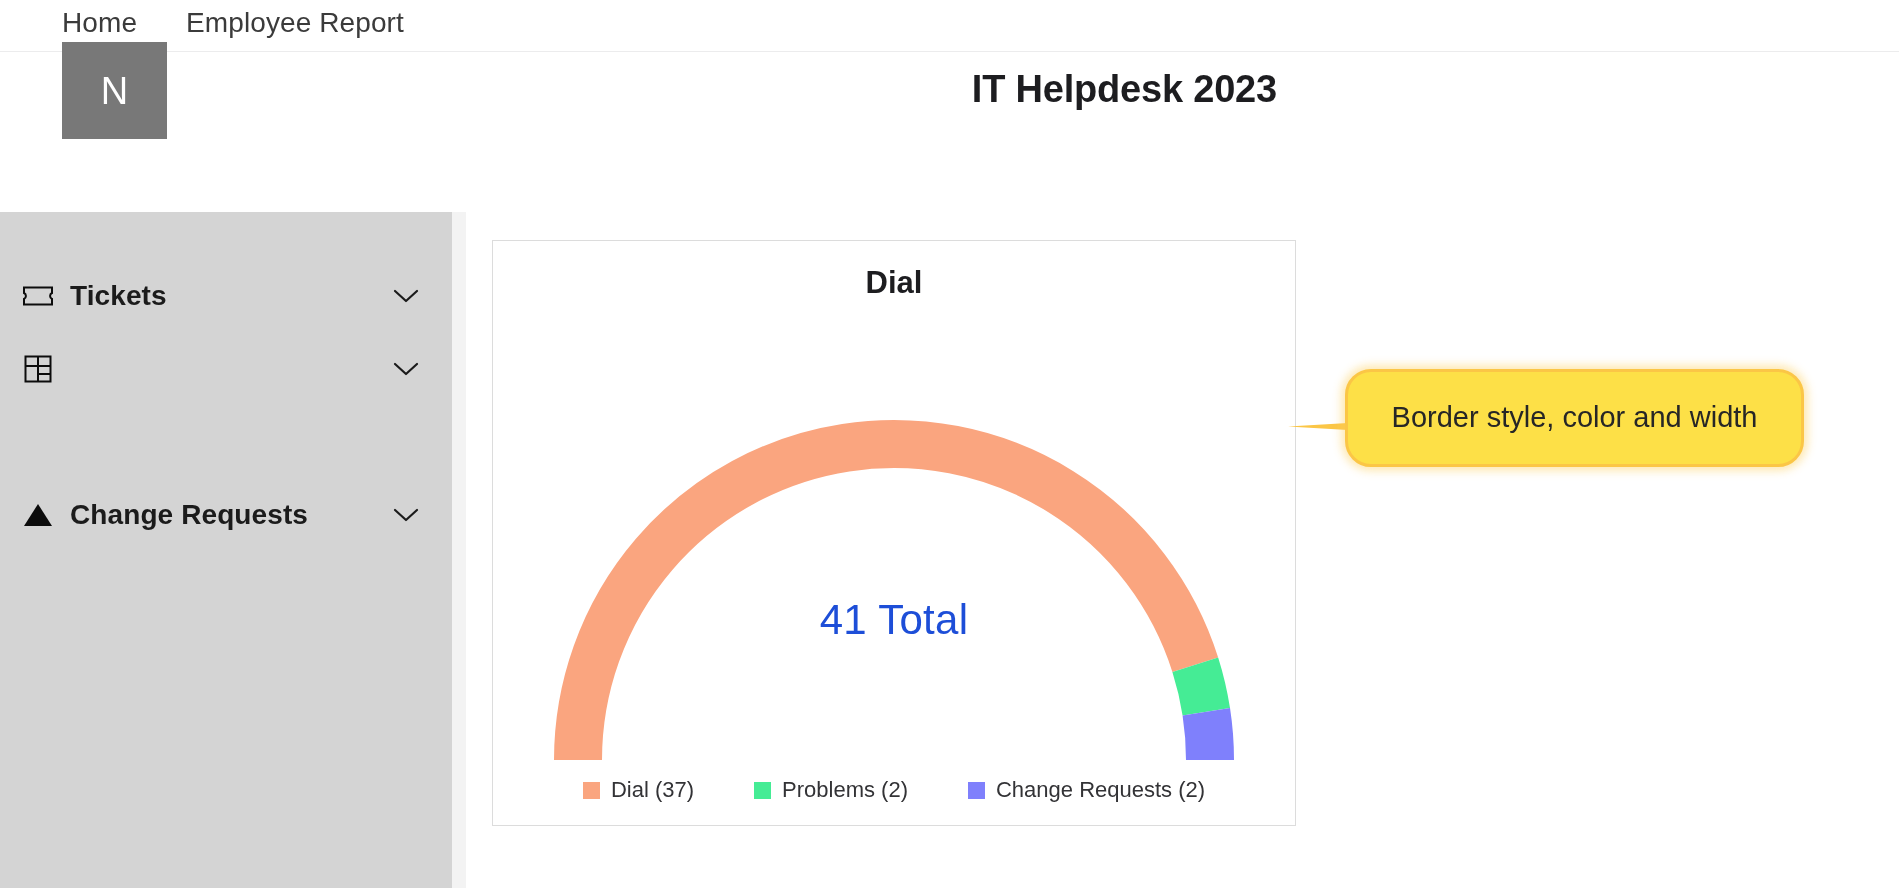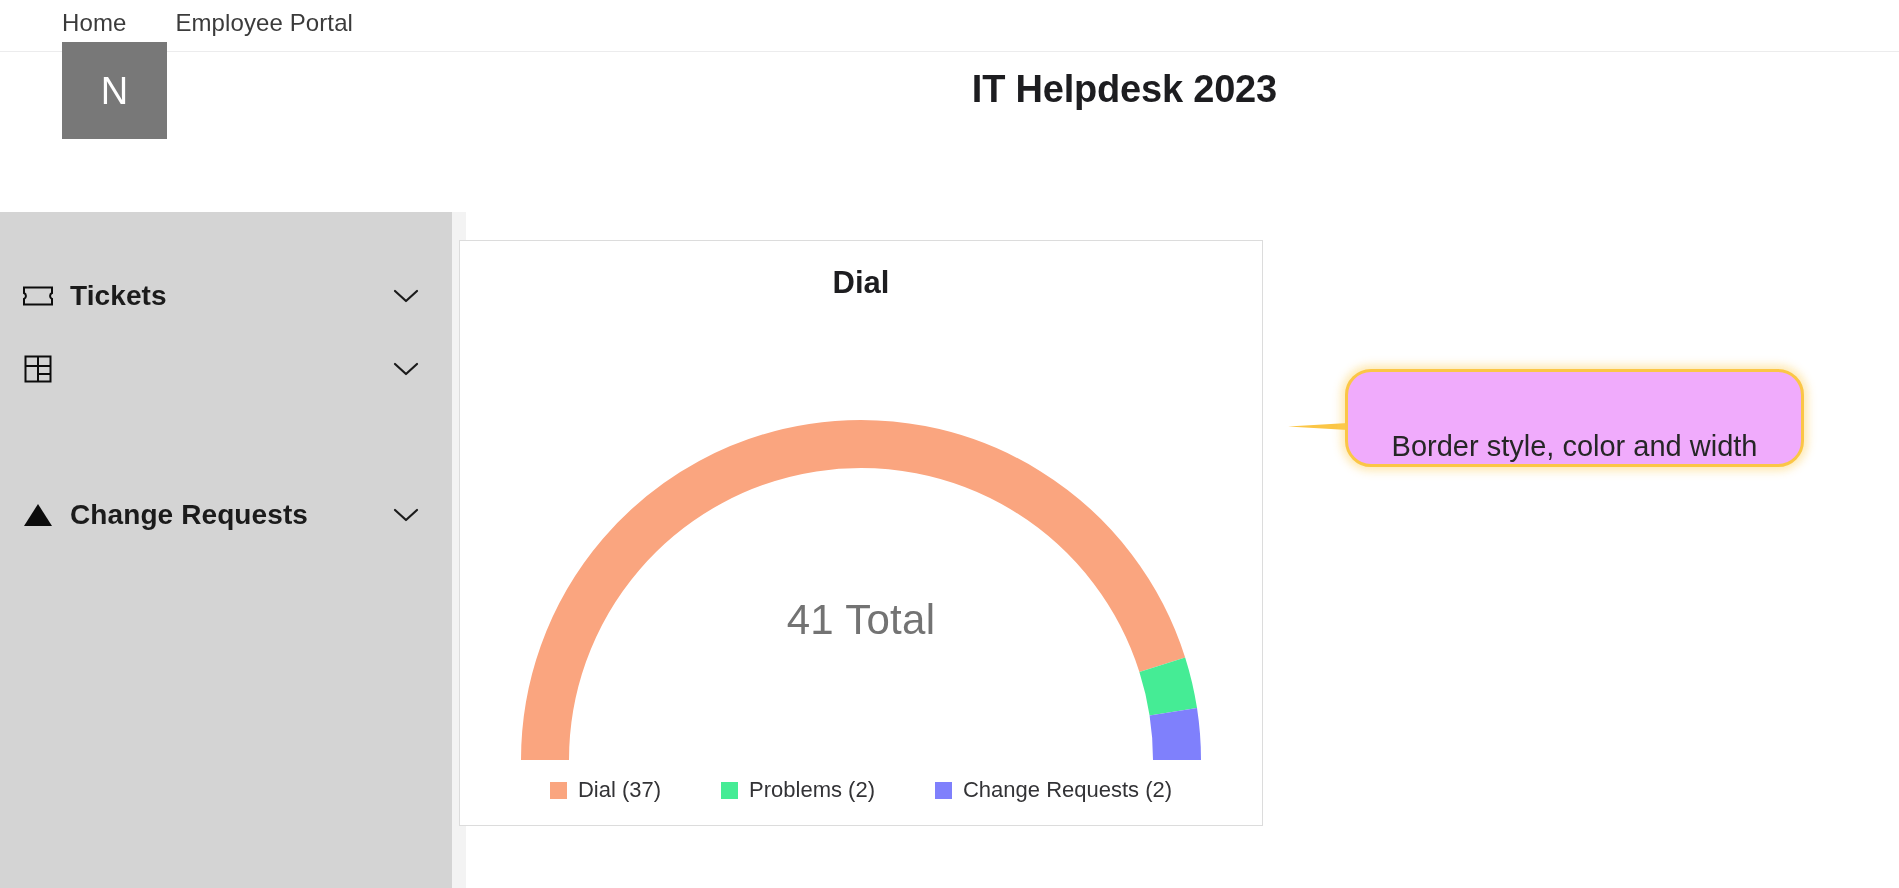--- a/index.html
+++ b/index.html
@@ -28,21 +28,21 @@
     box-sizing: border-box;
   }
   #navlist {
     position: absolute;
     left: 62px;
     top: 3px;
     display: flex;
     align-items: center;
   }
   .nav-item {
-    font-size: 24px;
+    font-size: 28px;
     color: #3b3b3b;
     letter-spacing: 0.1px;
     white-space: nowrap;
     cursor: pointer;
     padding: 0;
     margin-right: 49px;
     line-height: 40px;
   }
   .nav-item:last-child { margin-right: 0; }
 
@@ -128,21 +128,21 @@
     height: 34px;
     display: flex;
     align-items: center;
     justify-content: center;
     color: #1b1b1b;
   }
 
   
   #chart-card {
     position: absolute;
-    left: 459px;
+    left: 492px;
     top: 240px;
     width: 804px;
     height: 586px;
     background: #ffffff;
     border: 1px solid #dcdcdc;
     box-sizing: border-box;
   }
   #chart-title {
     position: absolute;
     left: 0;
@@ -160,21 +160,21 @@
     width: 802px;
     height: 540px;
   }
   #gauge-center-label {
     position: absolute;
     left: 0;
     top: 355px;
     width: 802px;
     text-align: center;
     font-size: 42px;
-    color: #737373;
+    color: #1d4ed8;
     letter-spacing: 0.3px;
   }
   #legend {
     position: absolute;
     left: 0;
     bottom: 22px;
     width: 802px;
     display: flex;
     align-items: flex-end;
     justify-content: center;
@@ -197,26 +197,26 @@
     white-space: nowrap;
   }
 
   
   #callout {
     position: absolute;
     left: 1345px;
     top: 369px;
     width: 459px;
     height: 98px;
-    background: #f0abfc;
+    background: #fde047;
     border: 3px solid #fbc646;
     border-radius: 26px;
     box-sizing: border-box;
     display: flex;
-    align-items: flex-end;
+    align-items: center;
     justify-content: center;
     box-shadow: 0 0 9px 4px rgba(252, 206, 88, 0.45);
   }
   #callout-text {
     font-size: 29px;
     line-height: 1.22;
     color: #262626;
     text-align: center;
     padding: 0 16px;
   }
@@ -227,21 +227,21 @@
     width: 60px;
     height: 7px;
   }
 </style>
 </head>
 <body>
 
 <div id="topnav">
   <div id="navlist">
     <div class="nav-item">Home</div>
-    <div class="nav-item">Employee Portal</div>
+    <div class="nav-item">Employee Report</div>
   </div>
 </div>
 
 <div id="avatar">
   <span>N</span>
 </div>
 
 <div id="page-title">IT Helpdesk 2023</div>
 
 <div id="sidebar">

